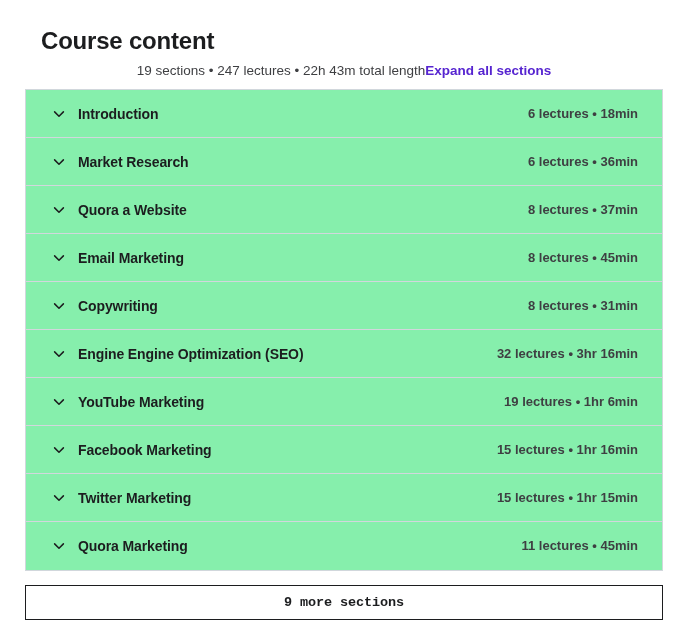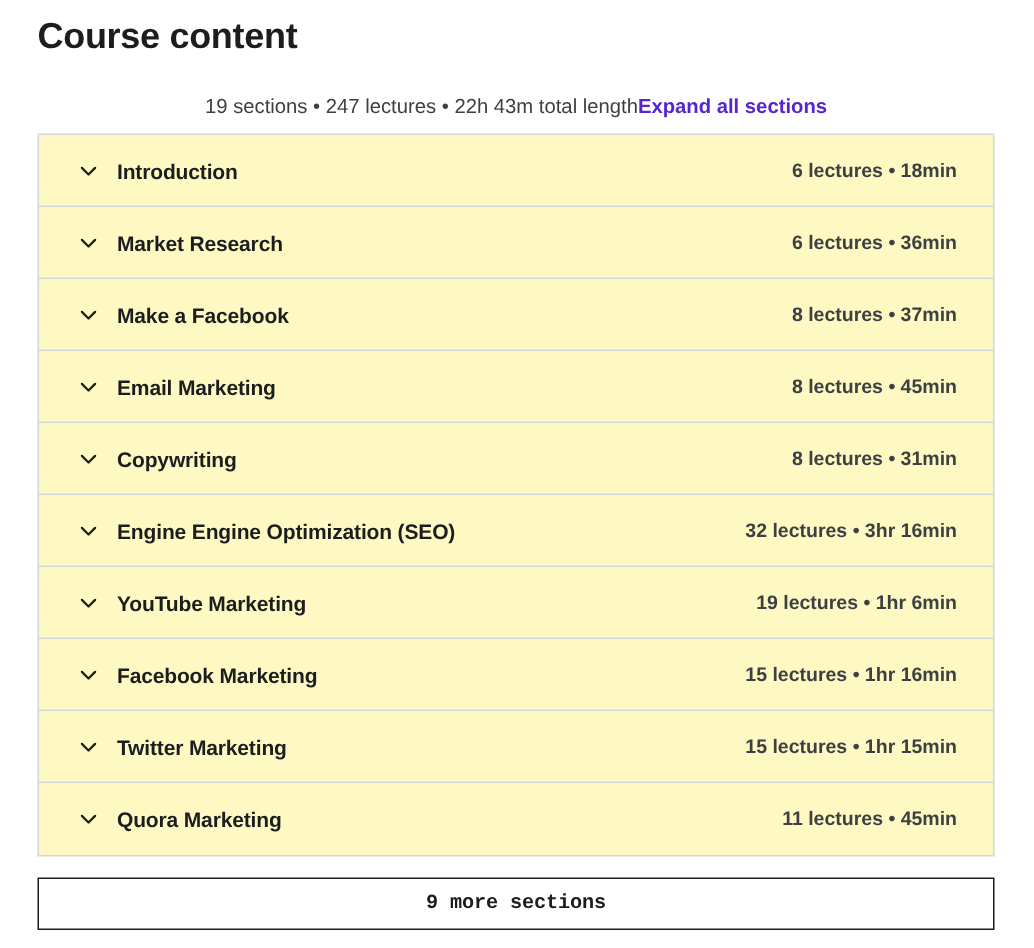--- a/index.html
+++ b/index.html
@@ -27,21 +27,21 @@
   
   .page-title {
     position: absolute;
     left: 25px;
     top: 9px;
     font-size: 24px;
     line-height: 31px;
     font-weight: 700;
     letter-spacing: -0.2px;
     color: #1c1d1f;
-    margin: 0;
+    margin: 16px;
   }
 
   .meta-row {
     position: absolute;
     left: 25px;
     top: 62px;
     width: 638px;
     display: flex;
     align-items: baseline;
     justify-content: center;
@@ -74,21 +74,21 @@
     border: 1px solid #d1d7dc;
     background: #f7f9fa;
   }
 
   .section-row {
     position: relative;
     height: 48px;
     display: flex;
     align-items: center;
     padding: 0 24px 0 25px;
-    background: #fef9c3;
+    background: #86efac;
     border-bottom: 1px solid #d1d7dc;
     cursor: pointer;
   }
   .section-row:last-child {
     border-bottom: none;
   }
 
   .chevron-icon {
     flex: 0 0 auto;
     width: 16px;
@@ -173,21 +173,21 @@
       <span class="section-title">Market Research</span>
       <span class="section-meta">6 lectures • 36min</span>
     </div>
 
     <div class="section-row">
       <span class="chevron-icon">
         <svg width="14" height="14" viewBox="0 0 14 14" aria-hidden="true">
           <path d="M2.6 4.9 L7 9.3 L11.4 4.9" fill="none" stroke="currentColor" stroke-width="1.5" stroke-linecap="round" stroke-linejoin="round"></path>
         </svg>
       </span>
-      <span class="section-title">Make a Facebook</span>
+      <span class="section-title">Quora a Website</span>
       <span class="section-meta">8 lectures • 37min</span>
     </div>
 
     <div class="section-row">
       <span class="chevron-icon">
         <svg width="14" height="14" viewBox="0 0 14 14" aria-hidden="true">
           <path d="M2.6 4.9 L7 9.3 L11.4 4.9" fill="none" stroke="currentColor" stroke-width="1.5" stroke-linecap="round" stroke-linejoin="round"></path>
         </svg>
       </span>
       <span class="section-title">Email Marketing</span>

